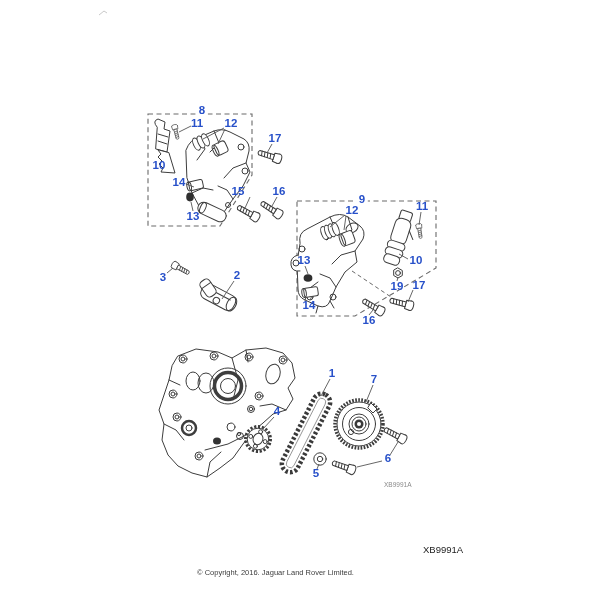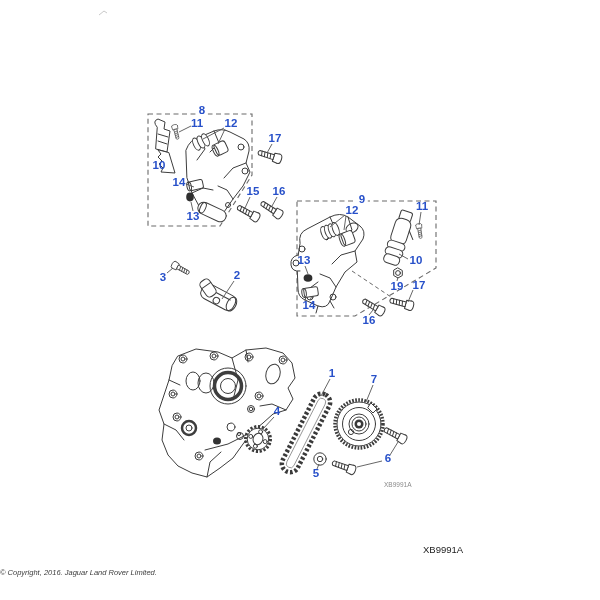--- a/index.html
+++ b/index.html
@@ -8,22 +8,22 @@
   svg{position:absolute;left:0;top:0;}
   .ln{stroke:#3d3d3d;fill:none;stroke-width:1;stroke-linejoin:round;stroke-linecap:round;}
   .fw{fill:#ffffff;}
   .dashbox{stroke:#6a6a6a;fill:none;stroke-width:1.1;stroke-dasharray:5 3.5;}
   .leader{stroke:#555;fill:none;stroke-width:0.9;}
   .co{position:absolute;transform:translate(-50%,-50%);font-weight:bold;font-size:11.5px;
       color:#2750c9;line-height:1;white-space:nowrap;cursor:pointer;}
   .on-line{background:#ffffff;padding:0 3px;}
   .code-small{position:absolute;left:384px;top:481px;font-size:6.5px;color:#8a8a8a;}
   .code-big{position:absolute;left:423px;top:544px;font-size:9.5px;color:#222;}
-  .copyright{position:absolute;left:0;top:568px;width:551px;text-align:left;
-             font-size:7.5px;color:#3c3c3c;font-style:italic;}
+  .copyright{position:absolute;left:0;top:568px;width:551px;text-align:center;
+             font-size:7.5px;color:#3c3c3c;}
 </style>
 </head>
 <body>
 
 <div class="stage">
 
 <svg width="600" height="600" viewBox="0 0 600 600">
 
   <g>
     <path d="M99 15 L104 11 L107 13" stroke="#c9c9c9" fill="none" stroke-width="1"></path>
@@ -308,21 +308,21 @@
   </defs>
 </svg>
 
 <div class="co on-line" style="left:202px;top:111px">8</div>
 <div class="co" style="left:197px;top:124px">11</div>
 <div class="co" style="left:231px;top:124px">12</div>
 <div class="co" style="left:159px;top:166px">10</div>
 <div class="co" style="left:179px;top:183px">14</div>
 <div class="co" style="left:193px;top:217px">13</div>
 <div class="co" style="left:275px;top:139px">17</div>
-<div class="co" style="left:253px;top:192px">15</div>
+<div class="co" style="left:238px;top:192px">15</div>
 <div class="co" style="left:279px;top:192px">16</div>
 <div class="co on-line" style="left:362px;top:200px">9</div>
 <div class="co" style="left:352px;top:211px">12</div>
 <div class="co" style="left:422px;top:207px">11</div>
 <div class="co" style="left:304px;top:261px">13</div>
 <div class="co" style="left:416px;top:261px">10</div>
 <div class="co" style="left:309px;top:306px">14</div>
 <div class="co" style="left:397px;top:287px">19</div>
 <div class="co" style="left:419px;top:286px">17</div>
 <div class="co" style="left:369px;top:321px">16</div>

